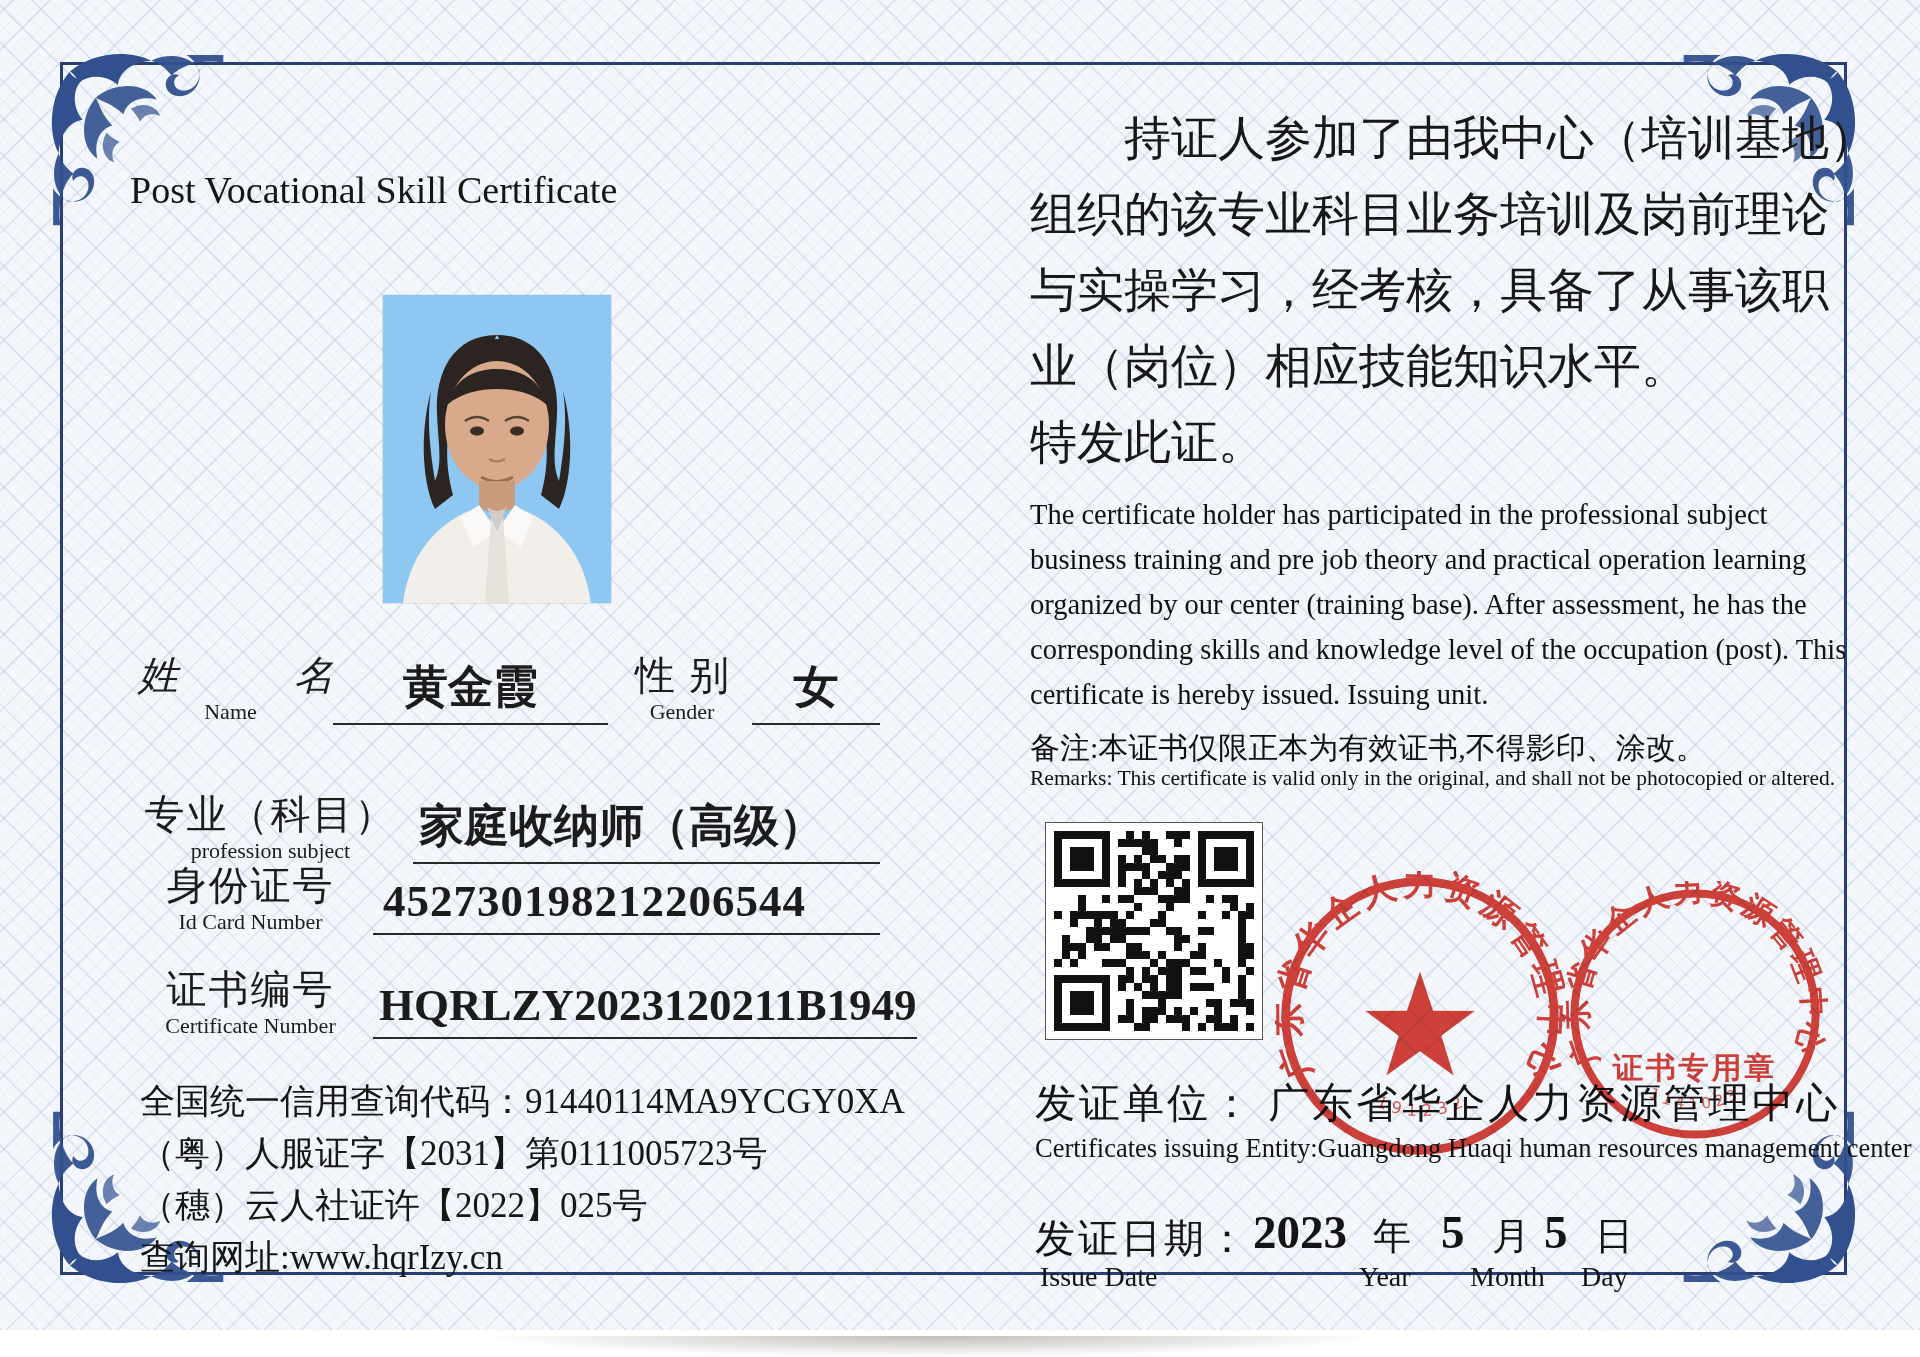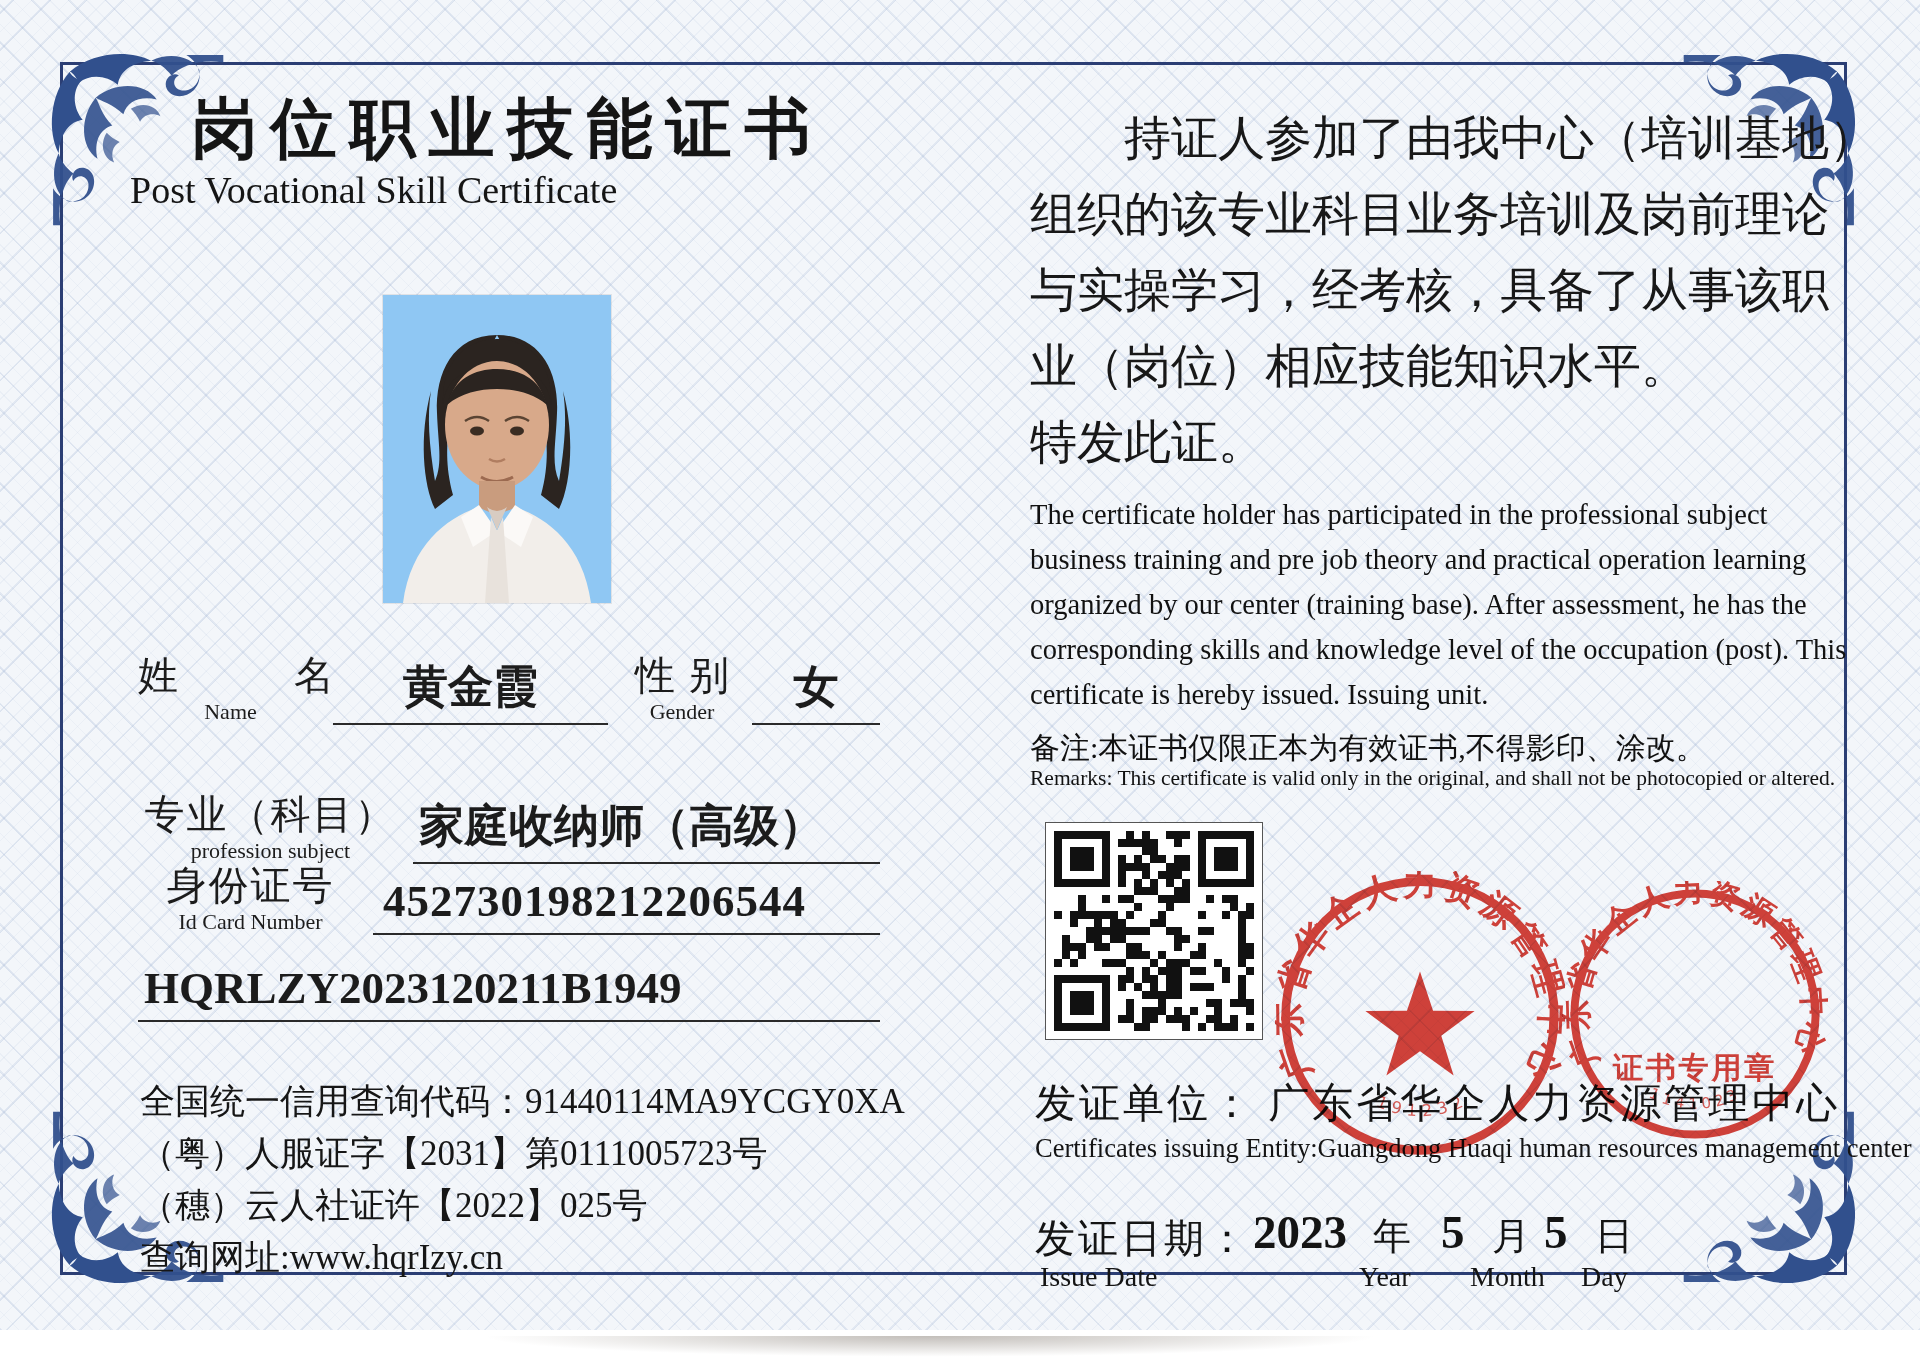--- a/index.html
+++ b/index.html
@@ -131,21 +131,20 @@
       <path d="M58 58 C80 40 112 42 124 60 C106 56 92 62 88 76 C76 64 64 62 58 58 Z" opacity=".9"></path>
       <path d="M58 58 C40 80 42 112 60 124 C56 106 62 92 76 88 C64 76 62 64 58 58 Z" opacity=".9"></path>
       <path d="M118 18 C140 8 162 14 170 28 C172 42 162 52 150 50 C142 48 140 38 148 34 C142 30 132 36 134 46 C137 58 154 60 164 50 C176 38 170 20 156 12 L196 12 L196 20 C170 16 150 24 140 34 C134 26 126 20 118 18 Z" opacity=".95"></path>
       <path d="M18 118 C8 140 14 162 28 170 C42 172 52 162 50 150 C48 142 38 140 34 148 C30 142 36 132 46 134 C58 137 60 154 50 164 C38 176 20 170 12 156 L12 196 L20 196 C16 170 24 150 34 140 C26 134 20 126 18 118 Z" opacity=".95"></path>
       <path d="M96 70 C108 62 124 66 128 78 C120 74 110 76 106 84 C102 76 98 72 96 70 Z" opacity=".7"></path>
       <path d="M70 96 C62 108 66 124 78 128 C74 120 76 110 84 106 C76 102 72 98 70 96 Z" opacity=".7"></path>
     </g>
   </svg>
 
   <div class="left-col">
-    <div class="title-cn">岗位职业技能证书</div>
     <div class="title-en">Post Vocational Skill Certificate</div>
 
     <div class="photo">
       <svg width="228" height="308" viewBox="0 0 228 308">
         <rect x="0" y="0" width="228" height="308" fill="#8fc7f3"></rect>
         <path d="M114 40 C70 40 52 78 54 118 C55 148 60 168 52 186 C46 150 44 120 48 96 C36 140 40 190 52 214 L70 200 C62 170 64 150 66 128 Z" fill="#2b2420"></path>
         <path d="M114 40 C158 40 176 78 174 118 C173 148 168 168 176 186 C182 150 184 120 180 96 C192 140 188 190 176 214 L158 200 C166 170 164 150 162 128 Z" fill="#2b2420"></path>
         <path d="M60 110 C58 62 88 44 114 44 C140 44 170 62 168 110 C166 86 150 72 114 72 C78 72 62 86 60 110 Z" fill="#2b2420"></path>
         <ellipse cx="114" cy="130" rx="52" ry="64" fill="#d8a98a"></ellipse>
         <path d="M64 110 C70 84 92 74 114 74 C136 74 158 84 164 110 C150 98 132 94 114 94 C96 94 78 98 64 110 Z" fill="#2b2420"></path>
@@ -159,21 +158,21 @@
         <path d="M20 308 C28 248 66 222 96 212 L114 236 L132 212 C162 222 200 248 208 308 Z" fill="#f2eeea"></path>
         <path d="M96 210 L114 236 L90 252 L78 222 Z" fill="#fbf9f7"></path>
         <path d="M132 210 L114 236 L138 252 L150 222 Z" fill="#fbf9f7"></path>
         <path d="M108 222 L114 236 L120 222 L126 308 L102 308 Z" fill="#e8e2dc"></path>
         <path d="M104 212 q10 22 10 24 q0 -2 10 -24 q-10 8 -20 0" fill="#d8ccc2"></path>
       </svg>
     </div>
 
     <div class="row row-name">
       <div class="lbl name-lbl" style="width:185px;">
-        <div class="cn" style="letter-spacing:38px;margin-right:-38px;">姓　名</div>
+        <div class="cn" style="letter-spacing:38px;margin-right:-38px;font-style:italic;">姓　名</div>
         <div class="en">Name</div>
       </div>
       <div class="val" style="flex:0 0 275px;">黄金霞</div>
       <div class="lbl" style="width:120px;padding-left:14px;">
         <div class="cn" style="letter-spacing:14px;margin-right:-14px;">性别</div>
         <div class="en">Gender</div>
       </div>
       <div class="val">女</div>
     </div>
 
@@ -187,20 +186,24 @@
 
     <div class="row row-id">
       <div class="lbl" style="width:225px;">
         <div class="cn">身份证号</div>
         <div class="en">Id Card Number</div>
       </div>
       <div class="val id-num" style="text-align:left;padding-left:10px;">452730198212206544</div>
     </div>
 
     <div class="row row-cert">
+      <div class="lbl" style="width:225px;">
+        <div class="cn">证书编号</div>
+        <div class="en">Certificate Number</div>
+      </div>
       <div class="val" style="text-align:left;padding-left:6px;">HQRLZY2023120211B1949</div>
     </div>
 
     <div class="codes">
       <div>全国统一信用查询代码：91440114MA9YCGY0XA</div>
       <div>（粤）人服证字【2031】第0111005723号</div>
       <div>（穗）云人社证许【2022】025号</div>
       <div>查询网址:www.hqrIzy.cn</div>
     </div>
   </div>

